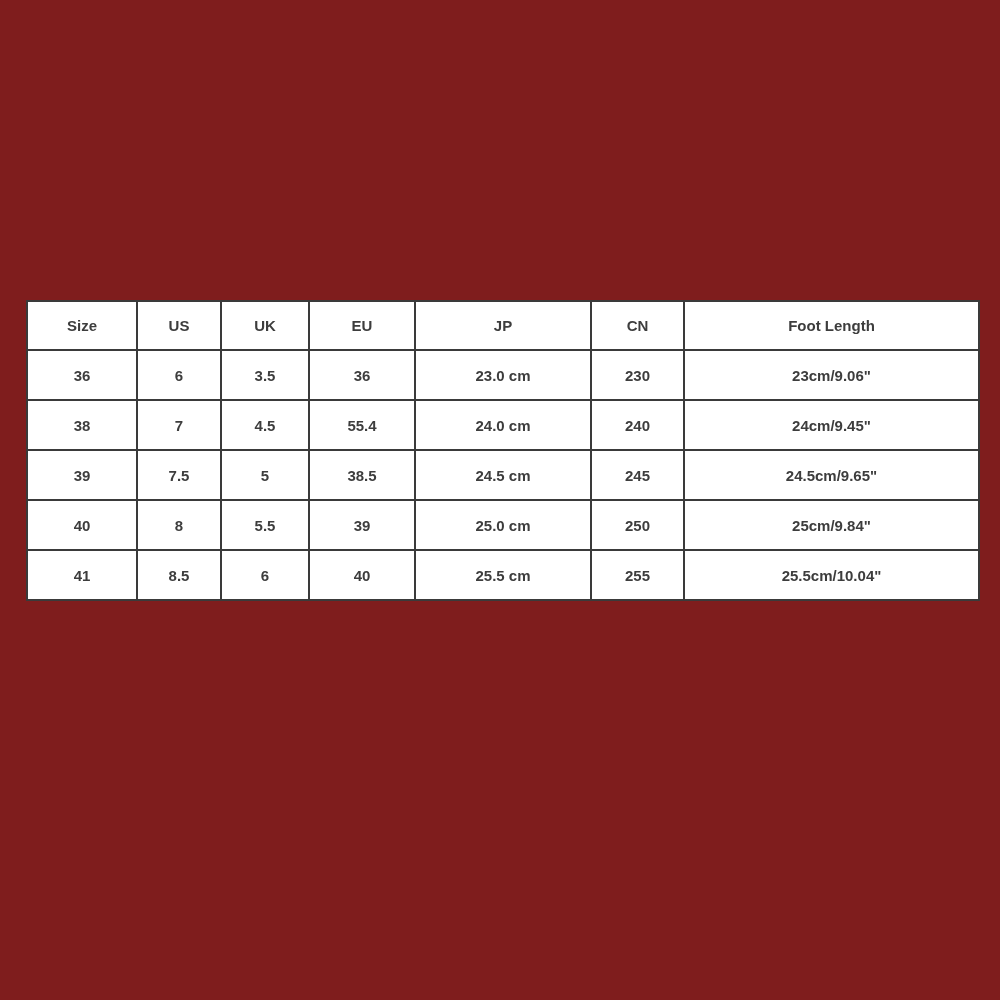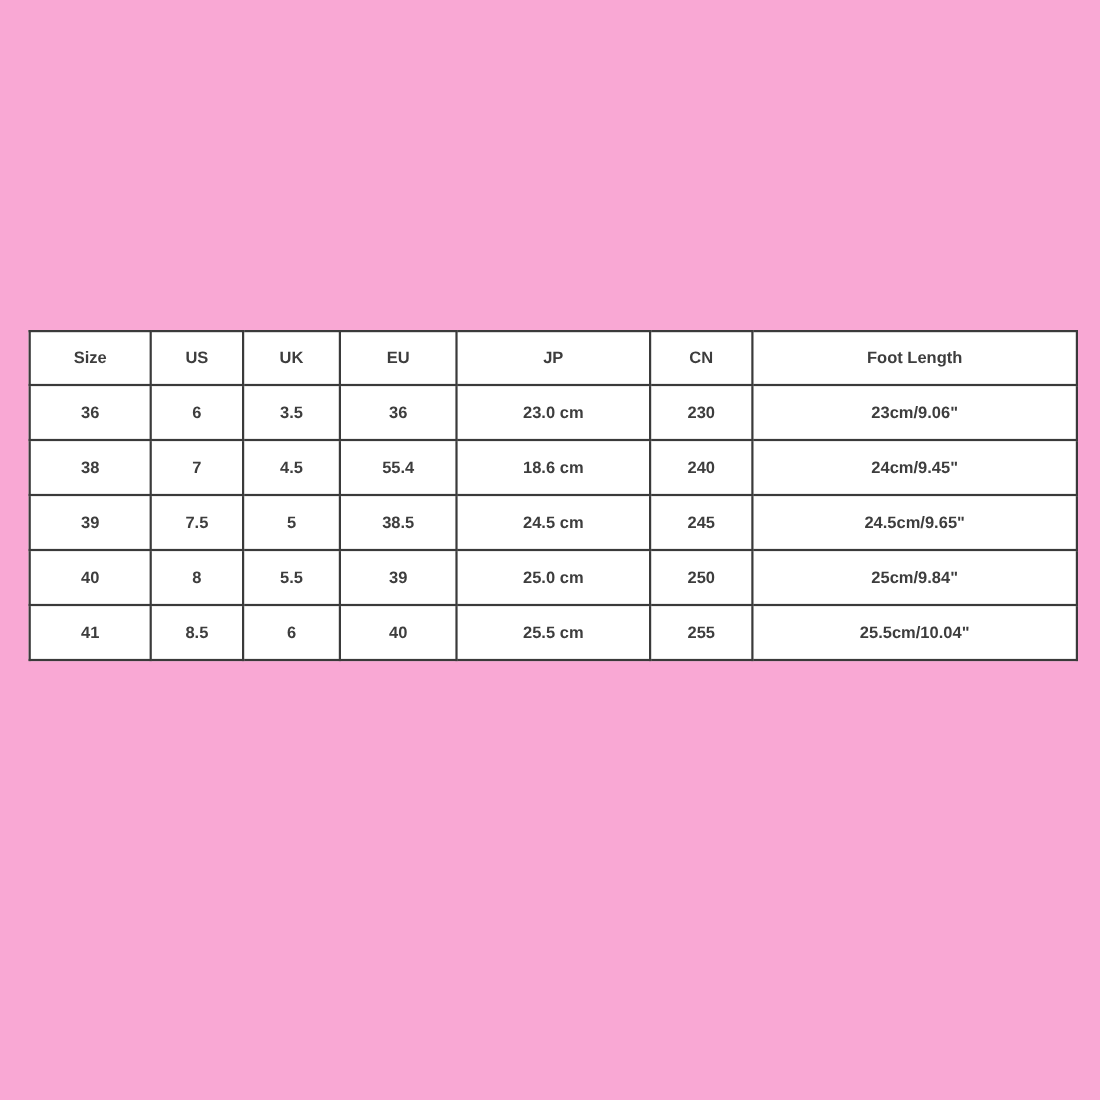--- a/index.html
+++ b/index.html
@@ -7,21 +7,21 @@
     padding: 0;
     width: 1000px;
     height: 1000px;
     background: #ffffff;
     font-family: "Liberation Sans", "DejaVu Sans", sans-serif;
   }
   .canvas {
     position: relative;
     width: 1000px;
     height: 1000px;
-    background: #f9a8d4;
+    background: #7f1d1d;
     overflow: hidden;
   }
   .size-chart-wrap {
     position: absolute;
     left: 26px;
     top: 300px;
     width: 952px;
   }
   table.size-chart {
     border-collapse: collapse;
@@ -78,21 +78,21 @@
           <td>36</td>
           <td>23.0 cm</td>
           <td>230</td>
           <td>23cm/9.06"</td>
         </tr>
         <tr>
           <td>38</td>
           <td>7</td>
           <td>4.5</td>
           <td>55.4</td>
-          <td>18.6 cm</td>
+          <td>24.0 cm</td>
           <td>240</td>
           <td>24cm/9.45"</td>
         </tr>
         <tr>
           <td>39</td>
           <td>7.5</td>
           <td>5</td>
           <td>38.5</td>
           <td>24.5 cm</td>
           <td>245</td>

